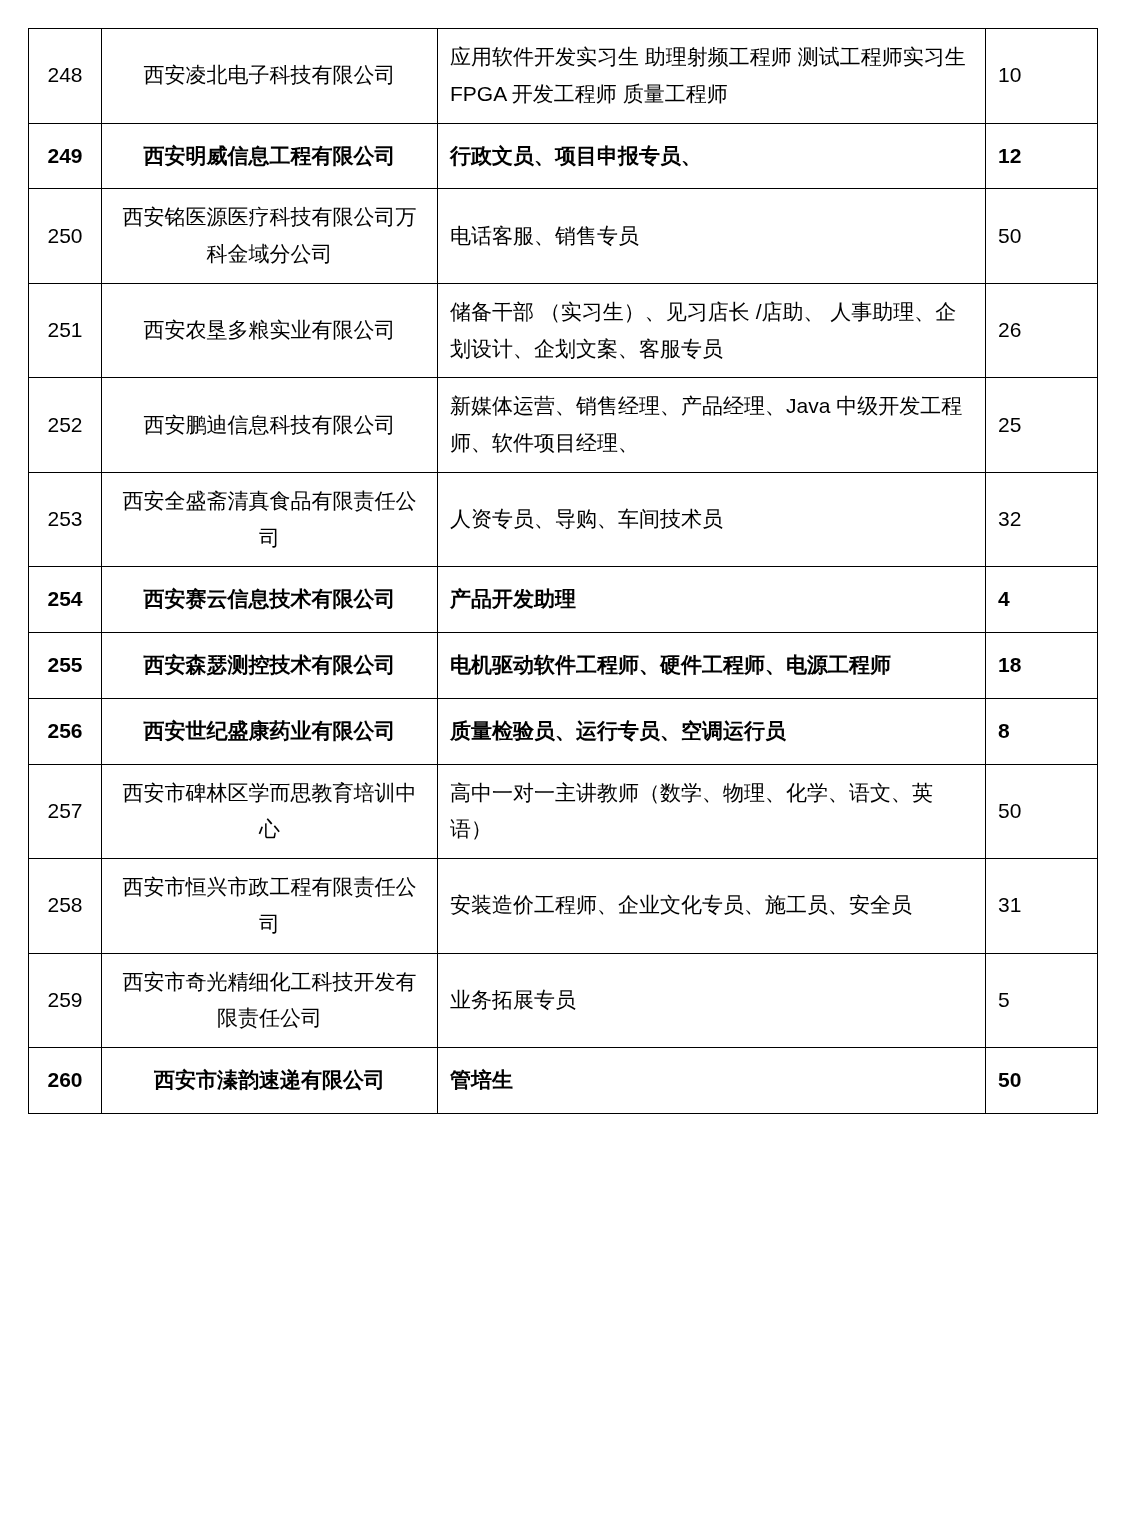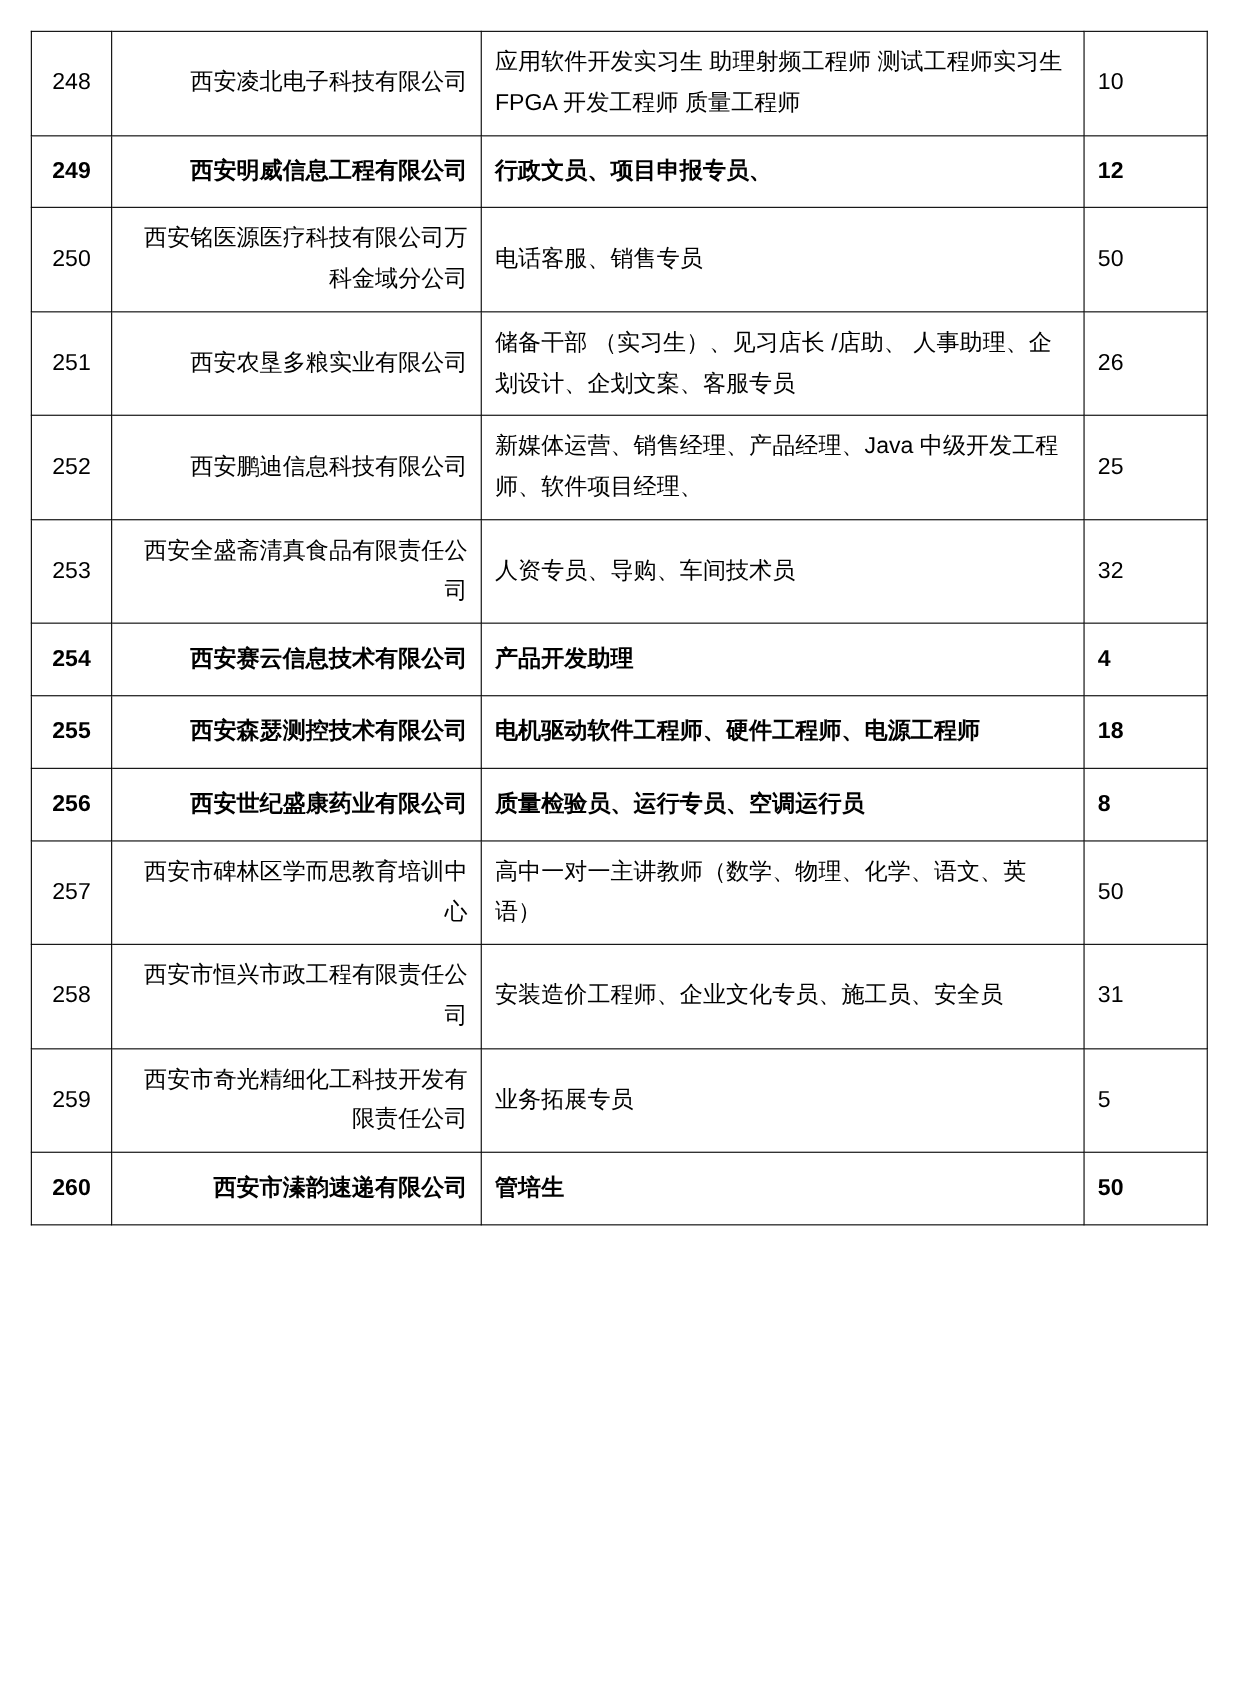--- a/index.html
+++ b/index.html
@@ -39,21 +39,21 @@
     line-height: 1.75;
     vertical-align: middle;
     word-break: break-word;
   }
   td.idx {
     text-align: center;
     padding-left: 4px;
     padding-right: 4px;
   }
   td.company {
-    text-align: right;
+    text-align: center;
   }
   td.positions {
     text-align: left;
     margin-top: 43px;
   }
   td.count {
     padding-left: 4px;
     padding-right: 4px;
   }
   

